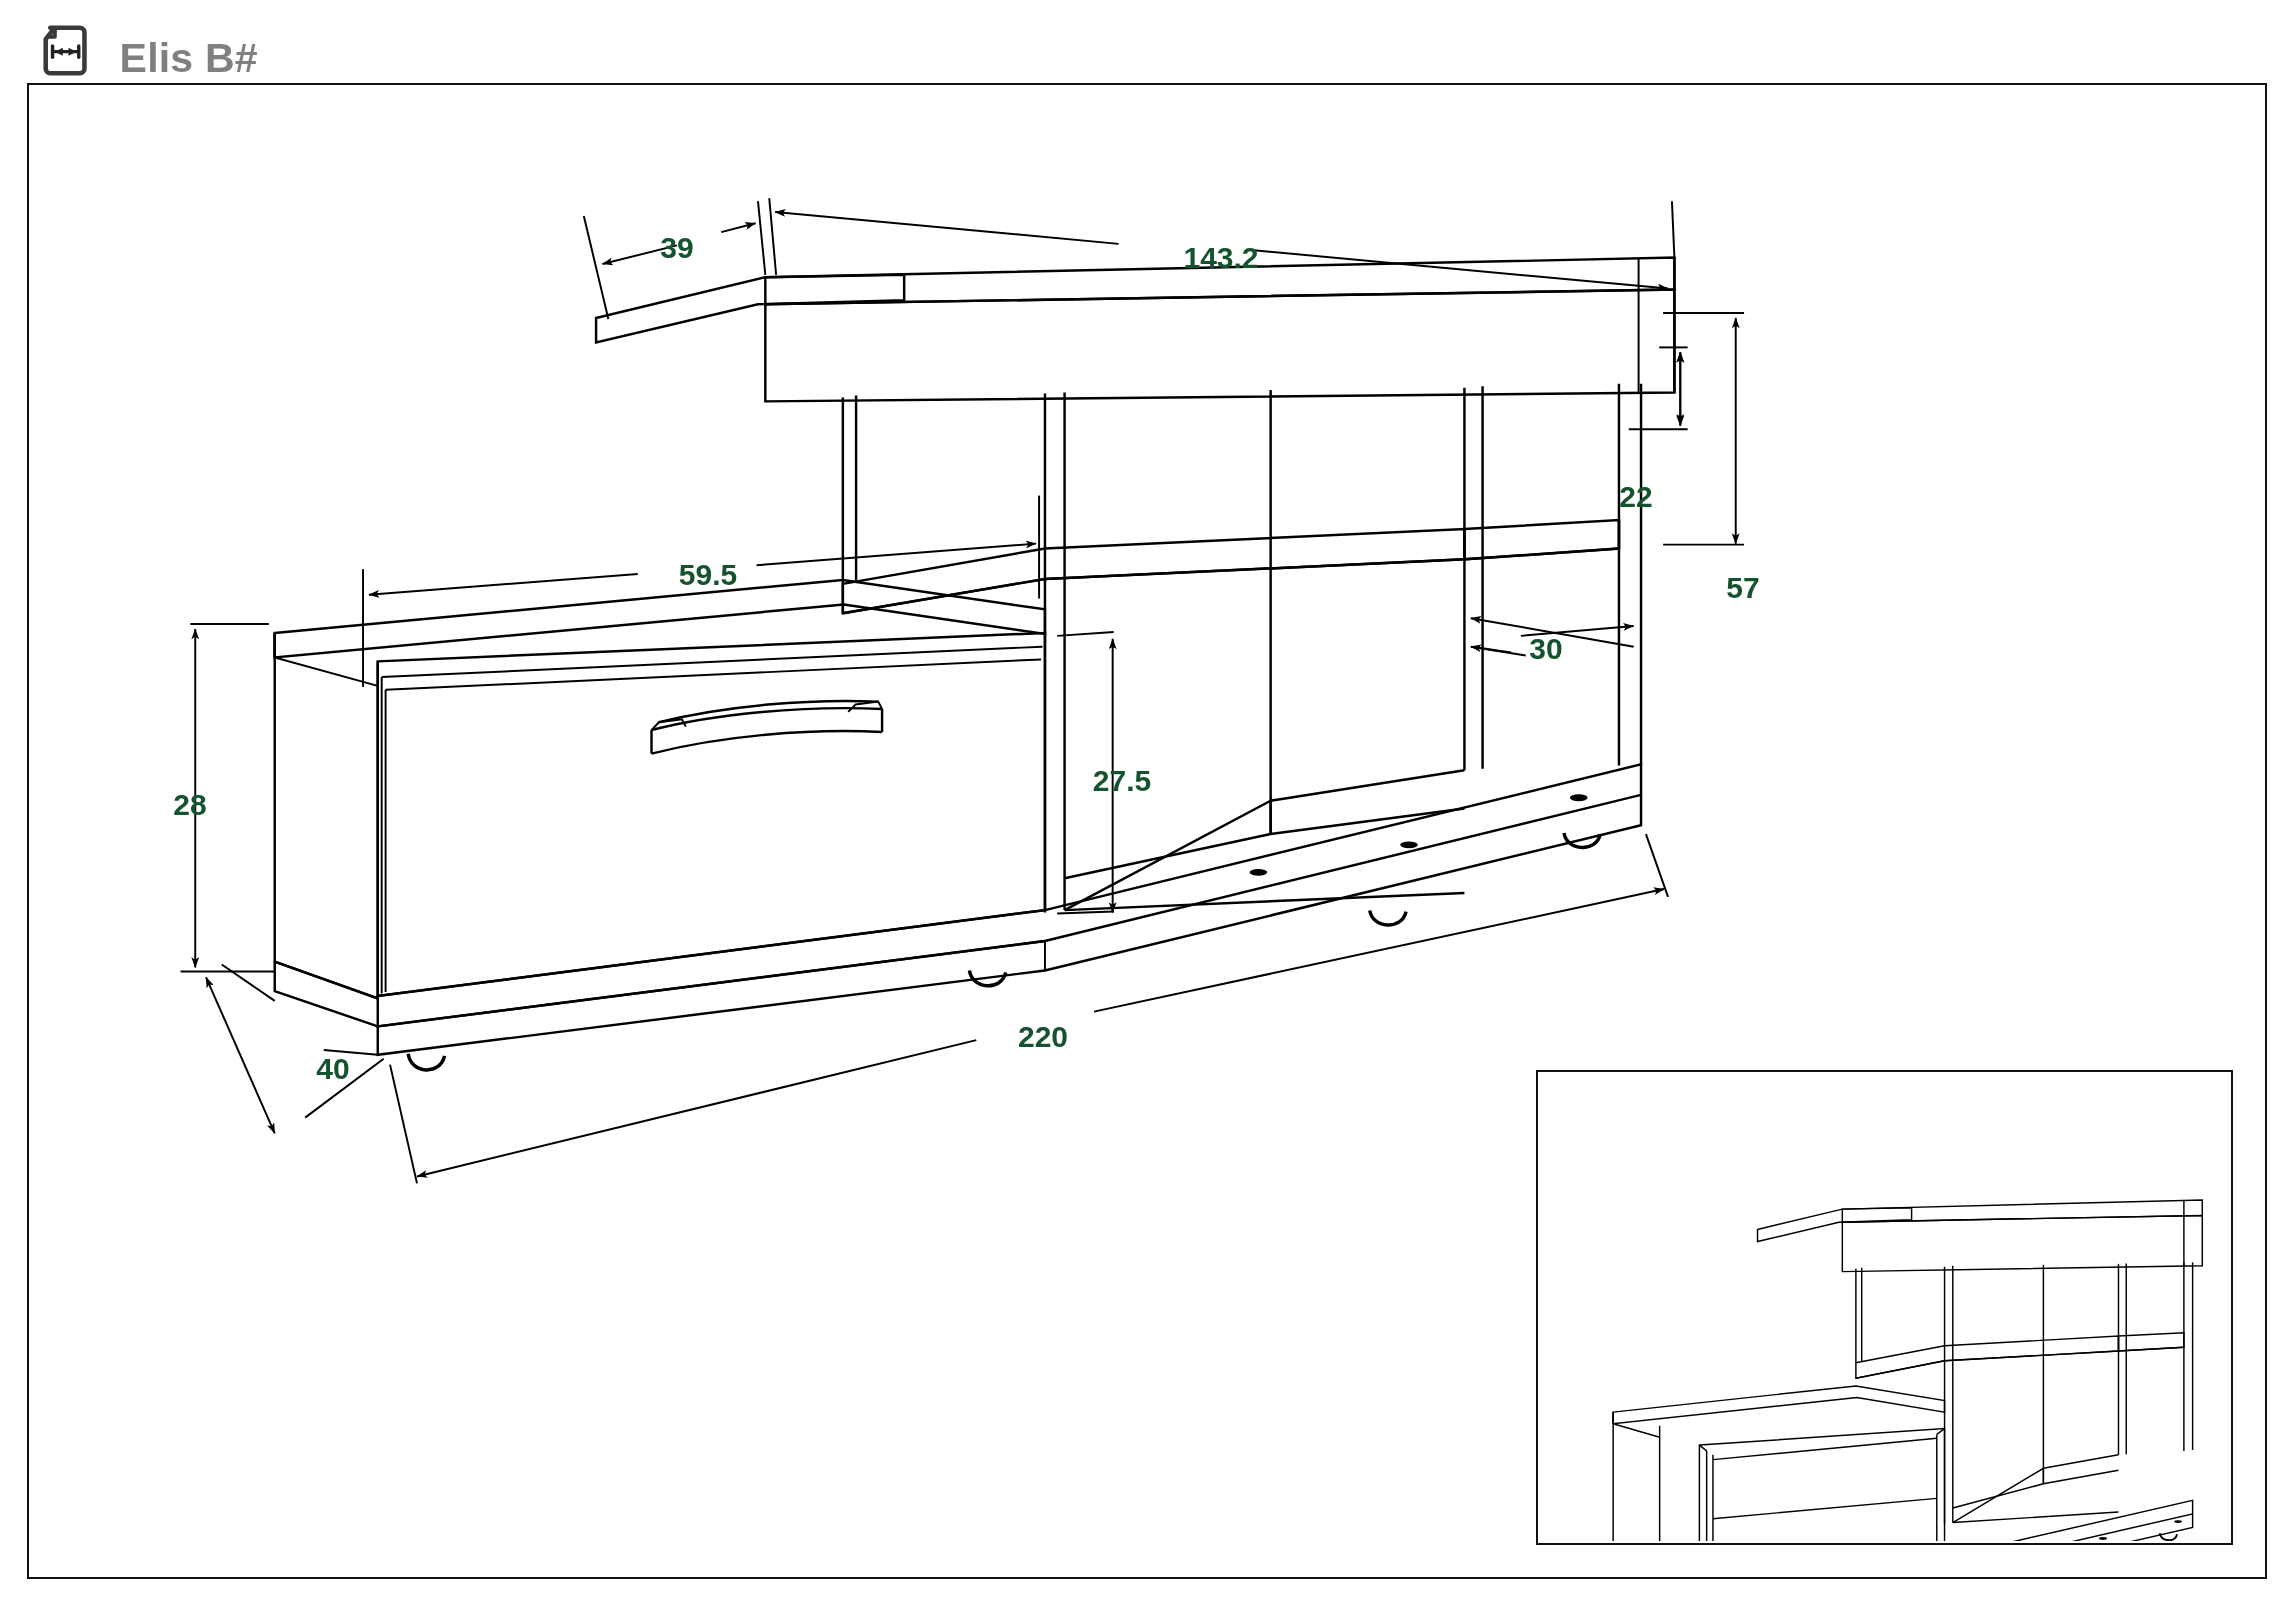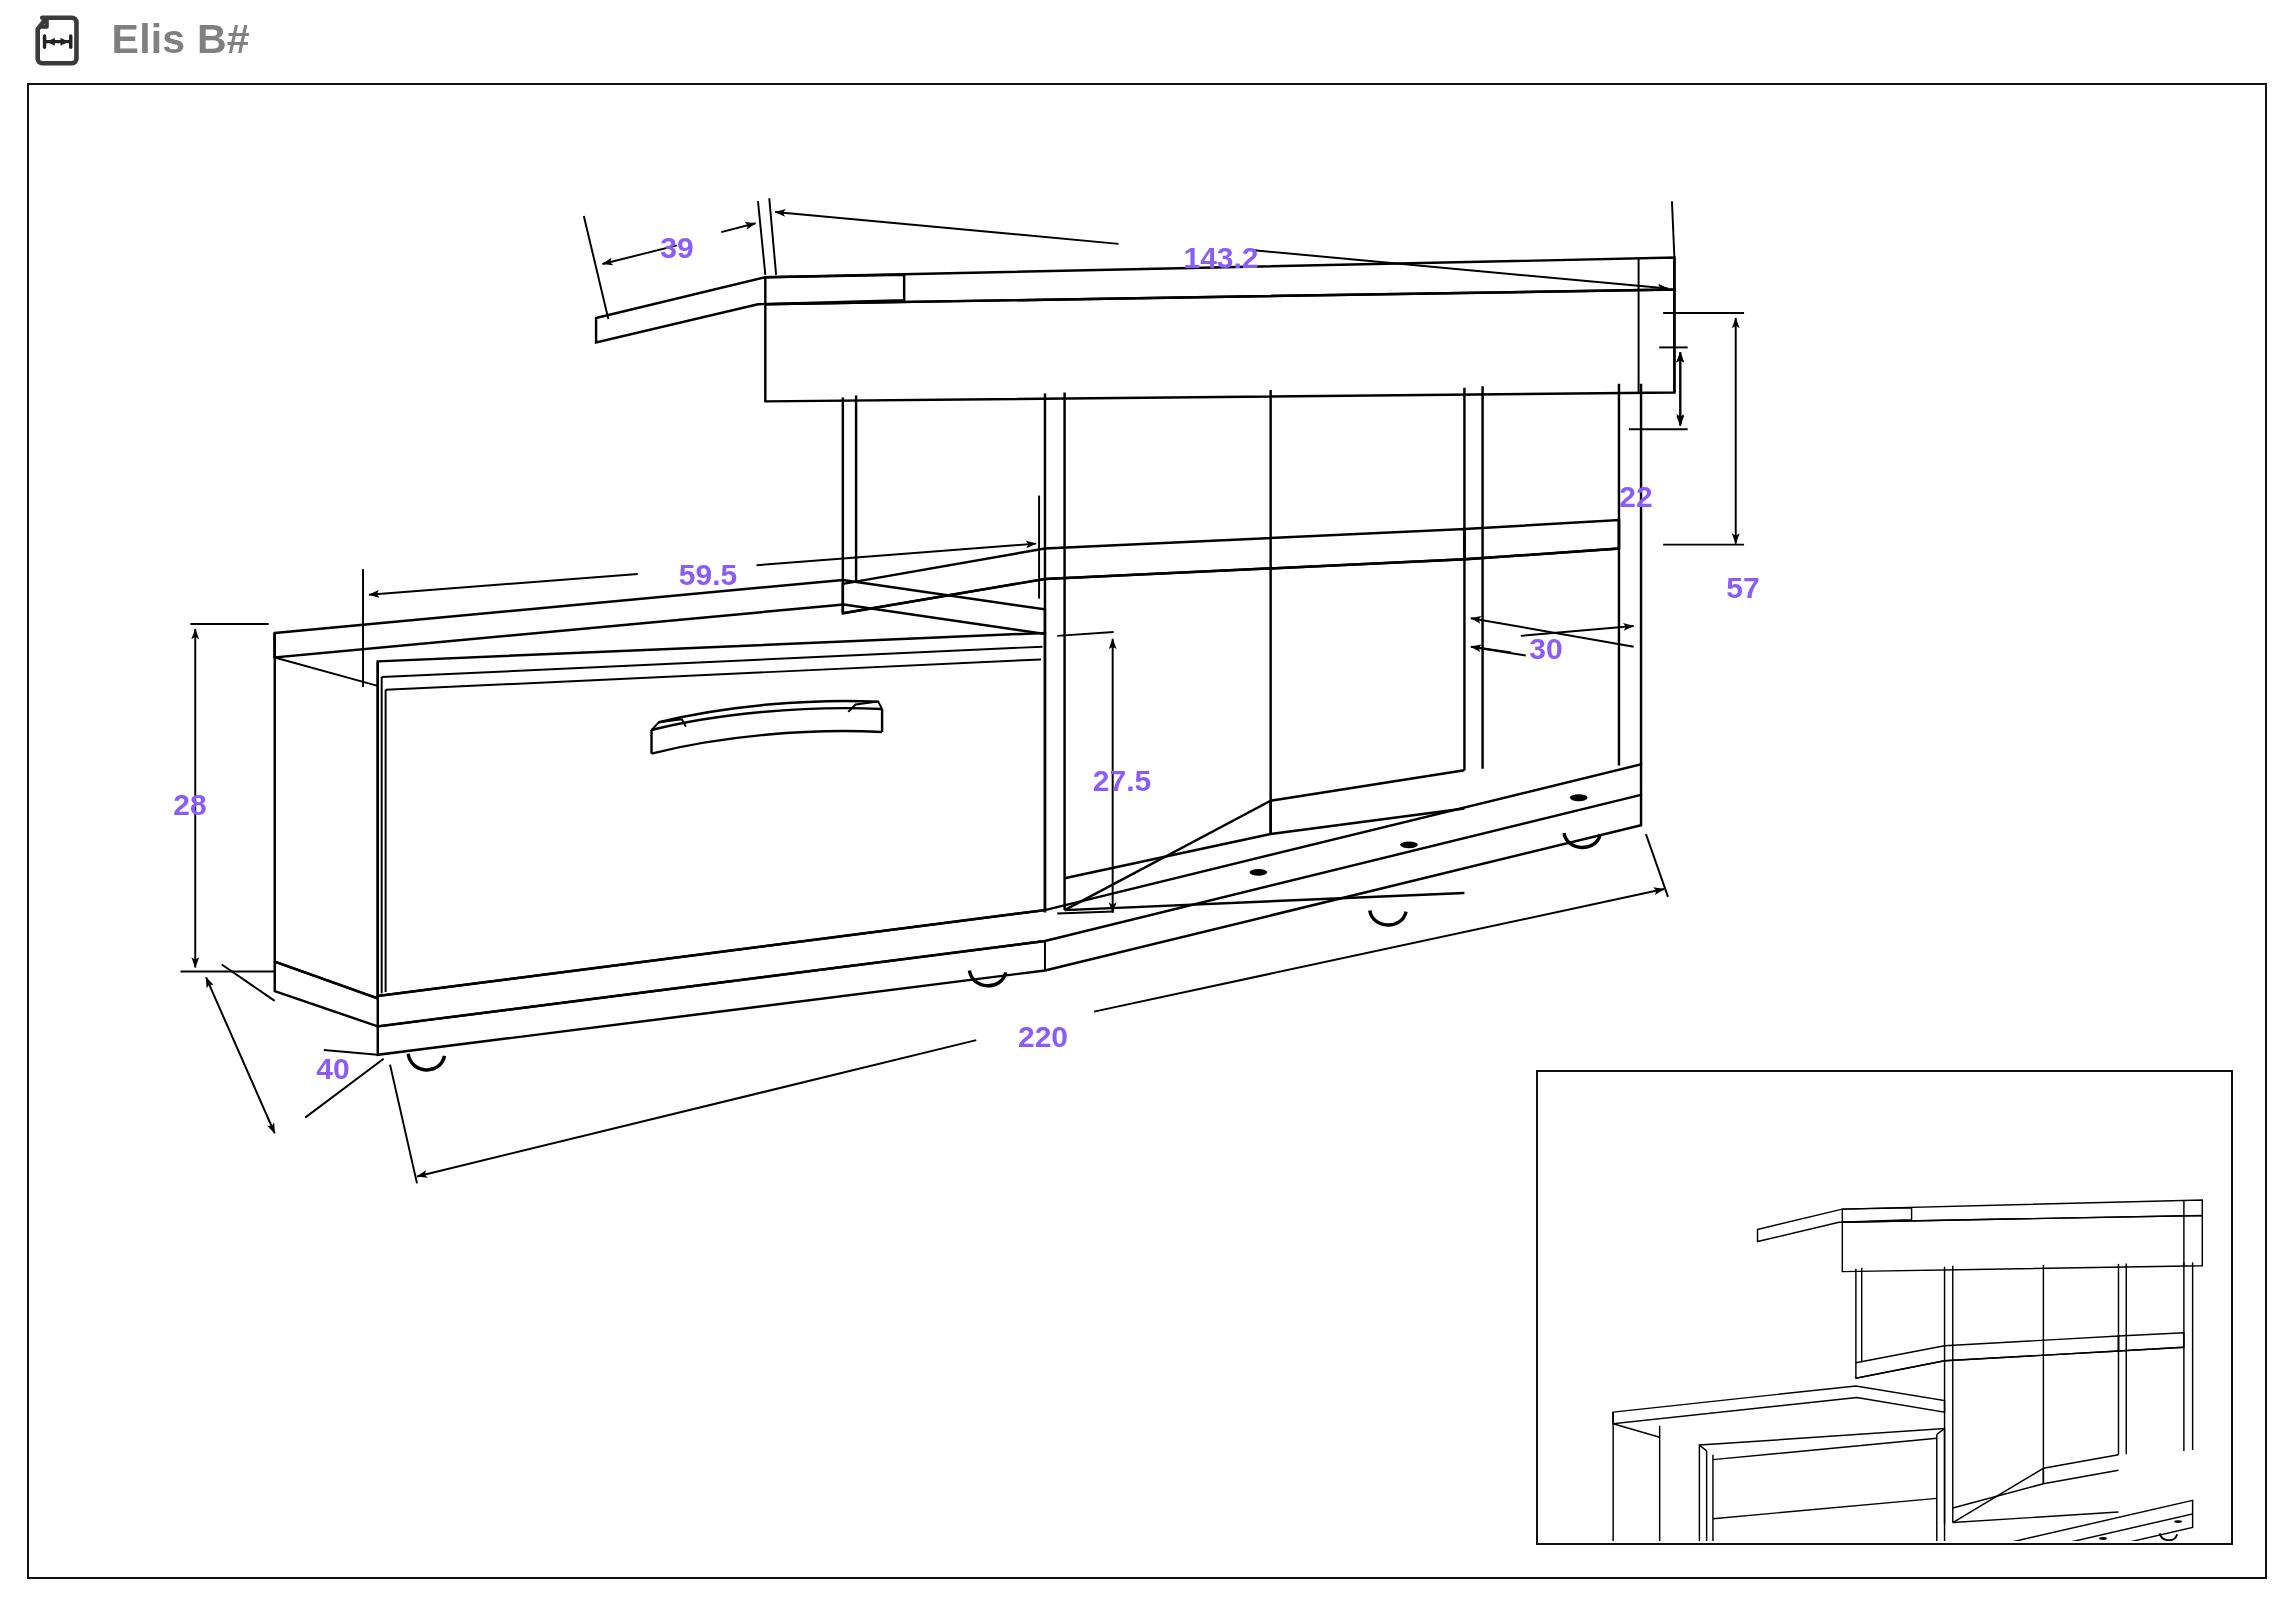--- a/index.html
+++ b/index.html
@@ -18,22 +18,22 @@
     overflow: hidden;
   }
   
   #header {
     position: absolute;
     left: 0;
     top: 0;
     width: 2047px;
     height: 79px;
     display: flex;
-    align-items: center;
-    padding-left: 32px;
+    align-items: flex-end;
+    padding-left: 40px;
     box-sizing: border-box;
   }
   #doc-icon {
     width: 57px;
     height: 57px;
     flex: 0 0 auto;
     margin-top: 2px;
   }
   #title-text {
     margin-left: 22.6px;
@@ -72,21 +72,21 @@
     height: 475px;
     border: 2.9px solid #111111;
     box-sizing: border-box;
     background: #ffffff;
   }
   .dim-label {
     position: absolute;
     font-family: "Liberation Sans", sans-serif;
     font-weight: bold;
     font-size: 30px;
-    color: #8b5cf6;
+    color: #14532d;
     white-space: nowrap;
     line-height: 1;
     transform: translate(-50%, -50%);
     text-align: right;
   }
 </style>
 </head>
 <body>
 
 <div id="page">

